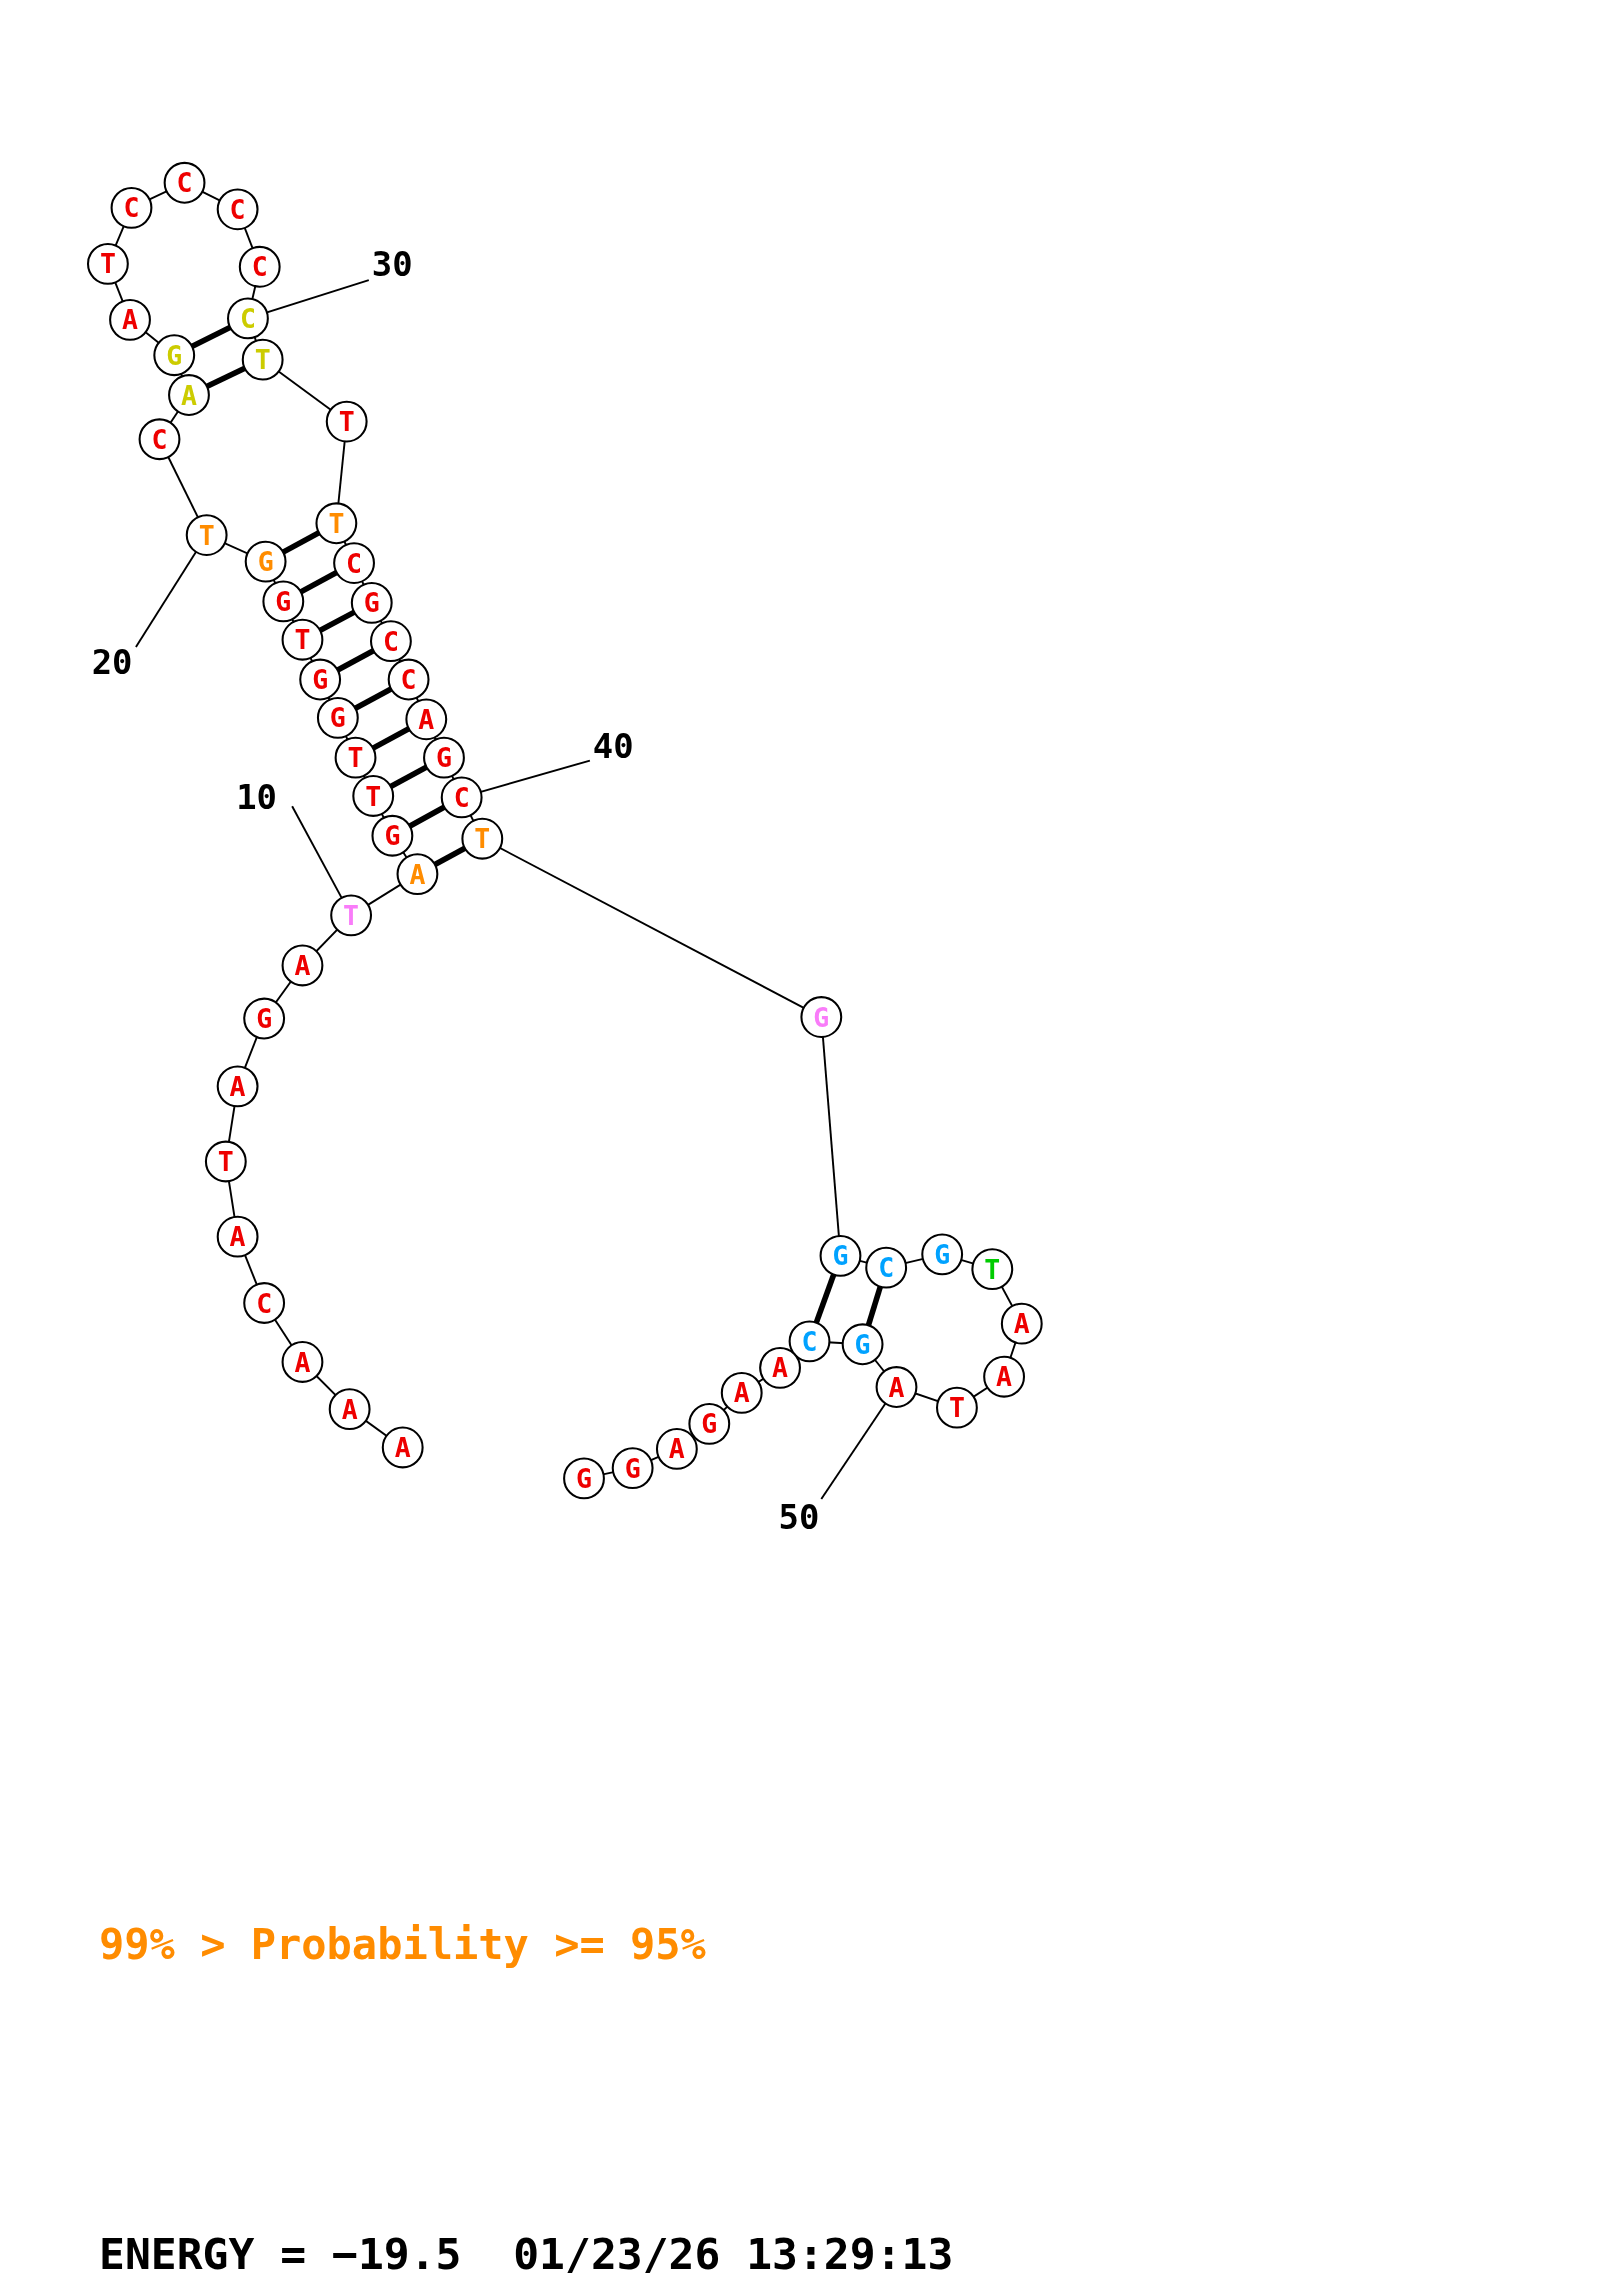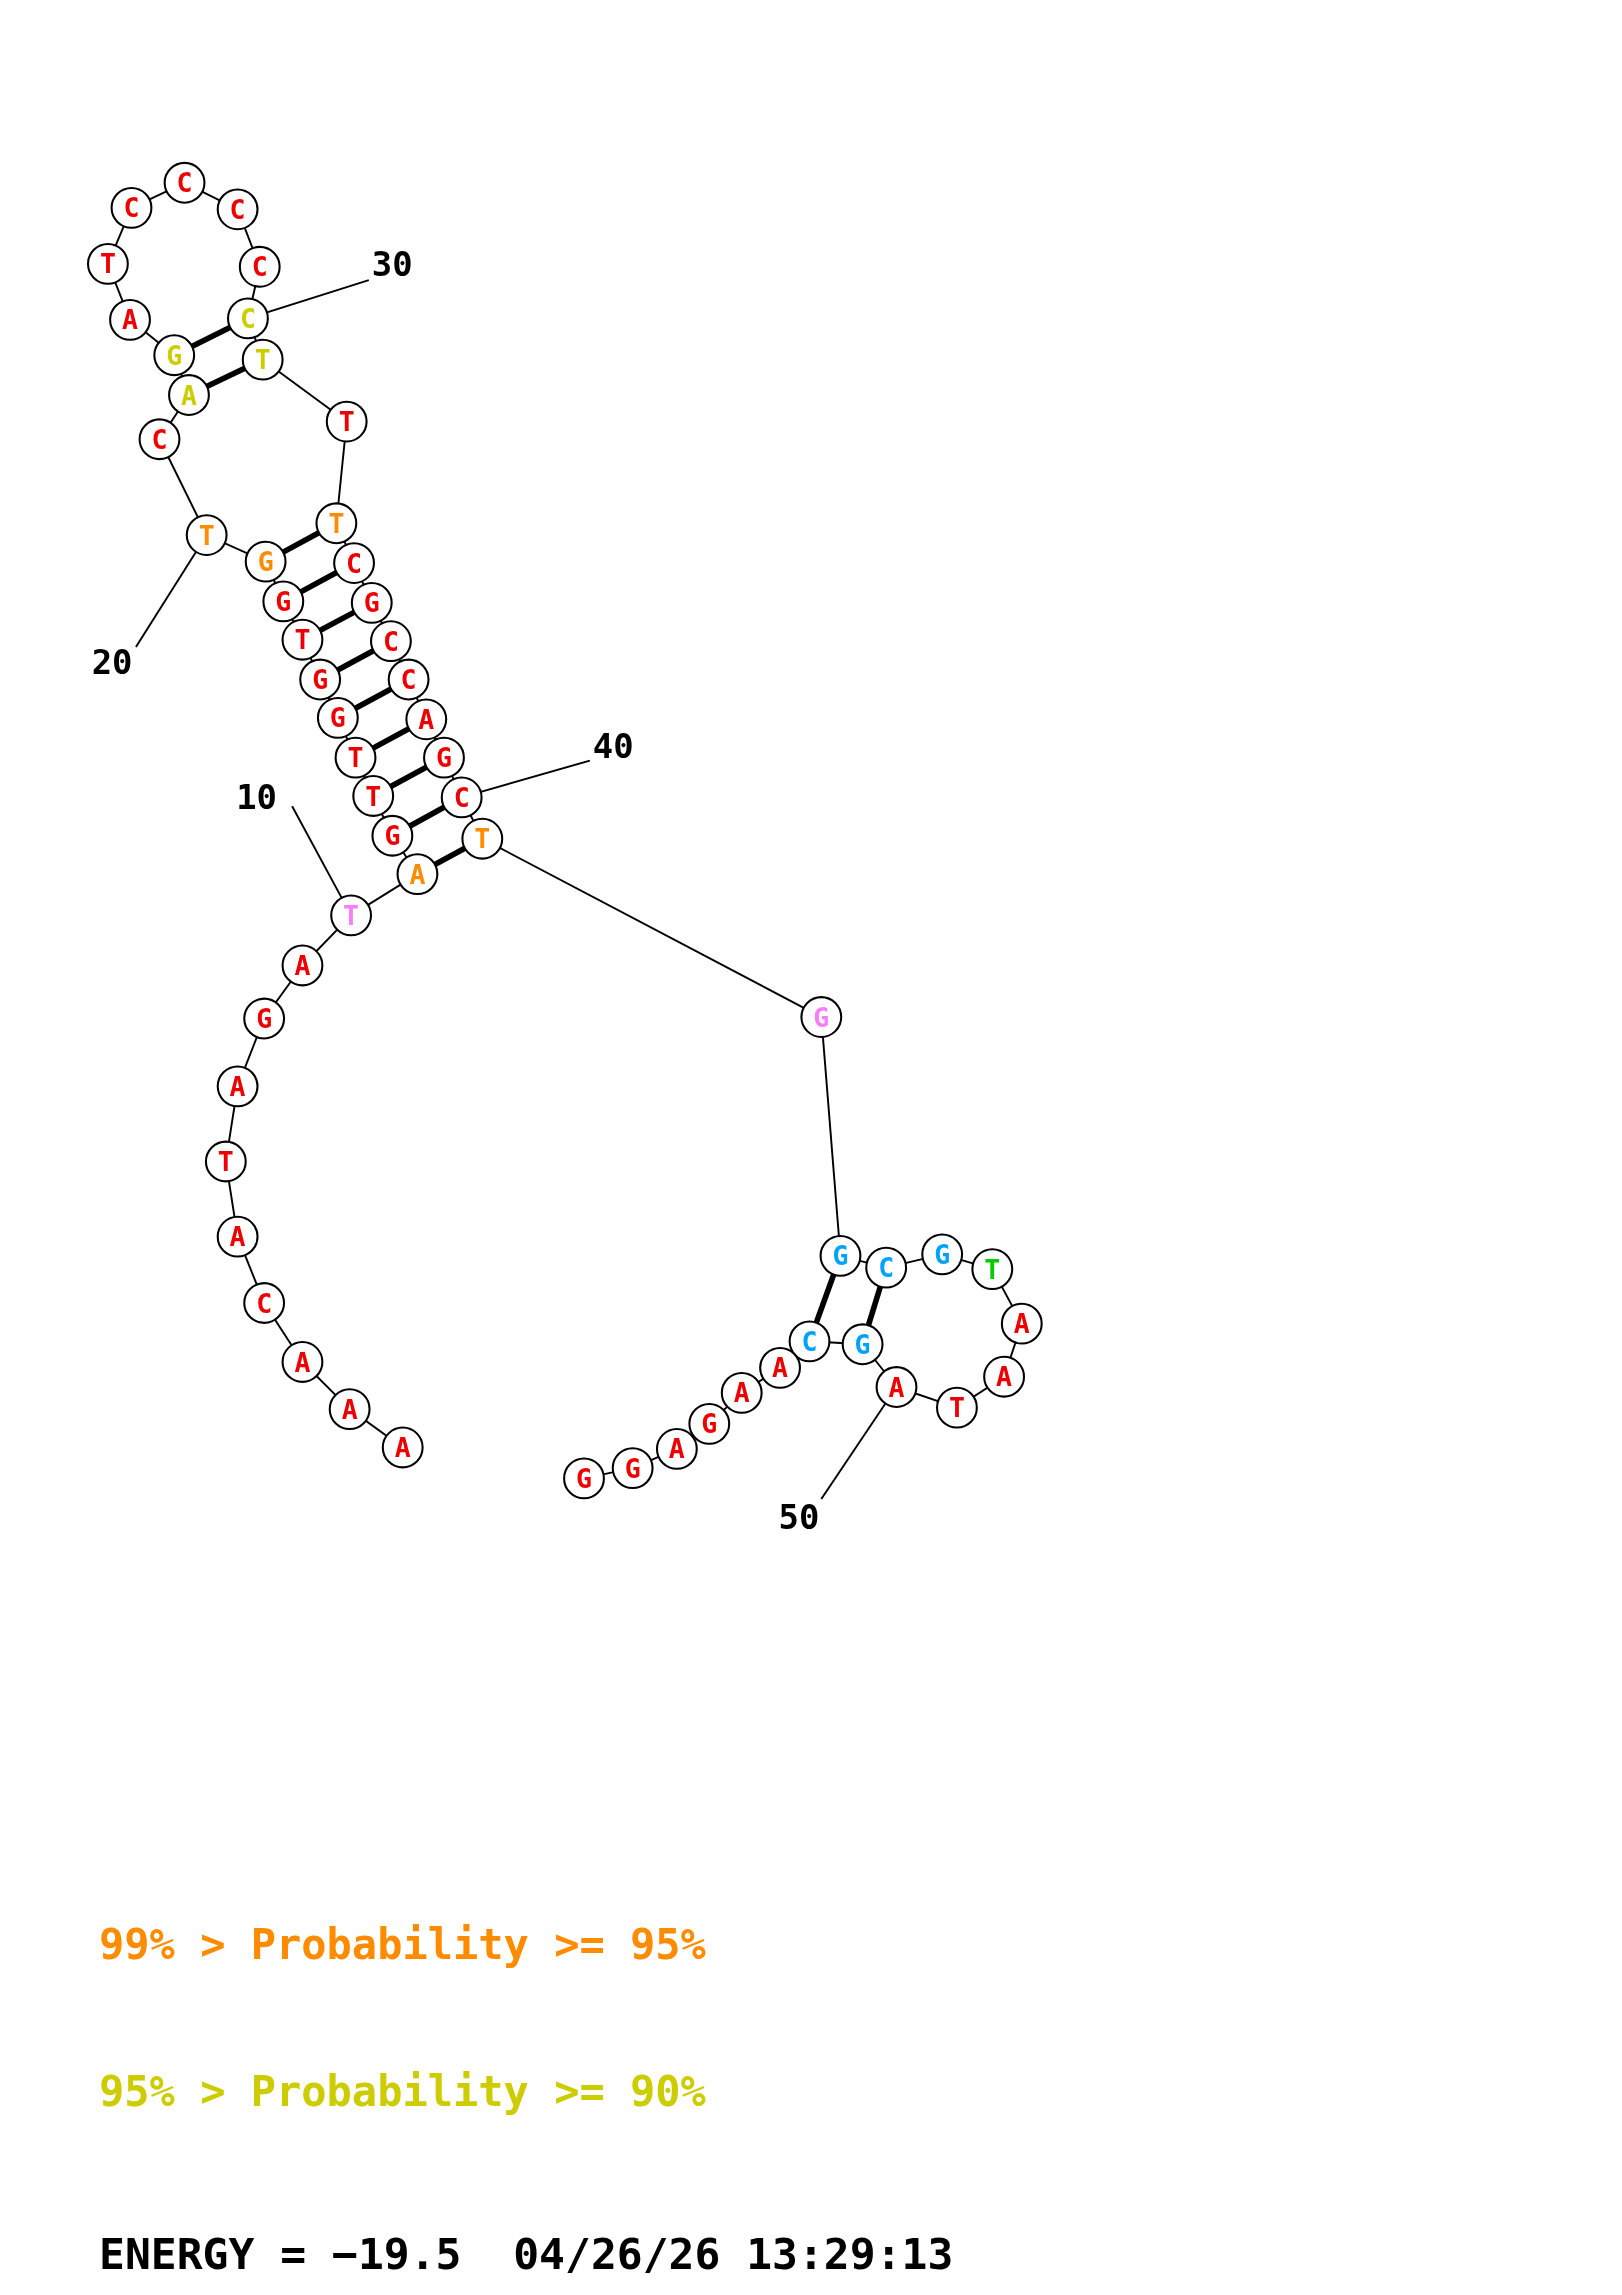--- a/index.html
+++ b/index.html
@@ -341,24 +341,23 @@
       </g>
       <text x="160" y="549" class="idx-label">10</text>
       <text x="62" y="457" class="idx-label">20</text>
       <text x="252" y="187" class="idx-label">30</text>
       <text x="402" y="514" class="idx-label">40</text>
       <text x="528" y="1037" class="idx-label">50</text>
     </svg>
 
   <div class="legend">
     <div class="legend-line" style="color: rgb(255, 140, 0);">99% &gt; Probability &gt;= 95%</div>
-    <div class="legend-line" style="color: rgb(204, 204, 0);">95% &gt; Probability &gt;= 90%</div>
     
     
     
     
     
   </div>
 
-  <div class="energy">ENERGY = −19.5  04/26/26 13:29:13</div>
+  <div class="energy">ENERGY = −19.5  01/23/26 13:29:13</div>
 
 </div>
 
 
 </body></html>

